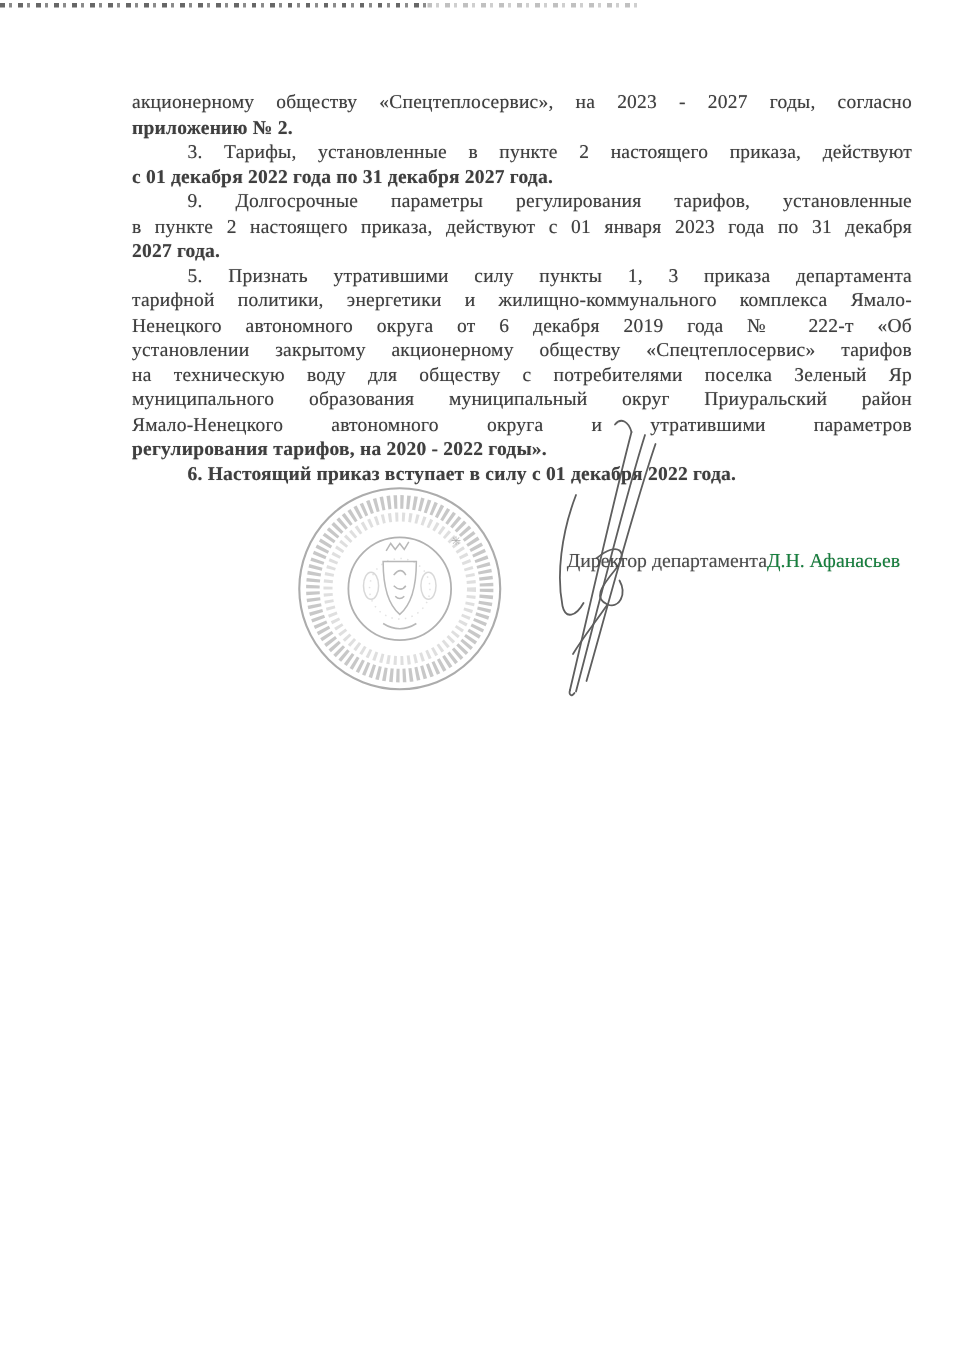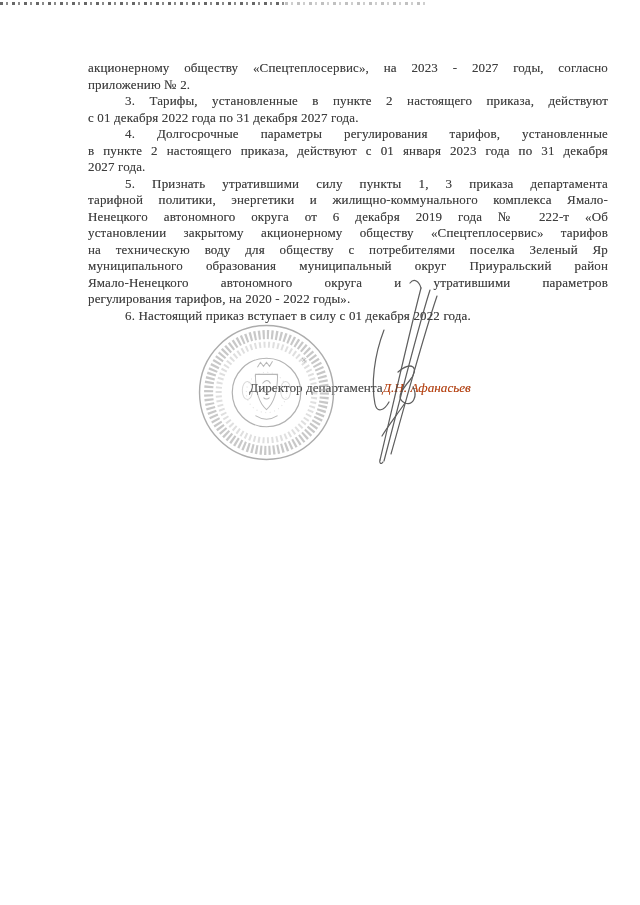--- a/index.html
+++ b/index.html
@@ -32,38 +32,37 @@
     width: 520px;
     font-size: 13px;
     line-height: 16.5px;
     letter-spacing: .15px;
     color: #3f3f3f;
     filter: blur(.28px);
     text-shadow: 0 0 .5px rgba(63,63,63,.55);
   }
   .line { min-height: 16.5px; }
   .j { text-align: justify; text-align-last: justify; }
-  .last { text-align: center; text-align-last: left; }
+  .last { text-align: center; text-align-last: left; font-weight: bold; }
   .indent { padding-left: 37px; }
 
   
   .sig-row {
     position: absolute;
-    left: 100px;
+    left: 80px;
     top: 366px;
     width: 520px;
     display: flex;
-    justify-content: center;
+    justify-content: flex-end;
     font-size: 13.2px;
     color: #4e4e4e;
     filter: blur(.3px);
     text-shadow: 0 0 .5px rgba(80,80,80,.5);
-    margin-top: 14px;
   }
-  .sig-name { color: #c2410c; font-style: italic; }
+  .sig-name { color: #15803d; }
 
   .seal-svg {
     position: absolute;
     left: 196px;
     top: 322px;
     width: 141px;
     height: 141px;
     filter: blur(.35px);
   }
   .signature-svg {
@@ -81,21 +80,21 @@
 <div class="page">
 
   <div class="scan-line seg1"></div>
   <div class="scan-line seg2"></div>
 
   <div class="body-text">
     <div class="line j">акционерному обществу «Спецтеплосервис», на 2023 - 2027 годы, согласно</div>
     <div class="line last">приложению № 2.</div>
     <div class="line j indent">3. Тарифы, установленные в пункте 2 настоящего приказа, действуют</div>
     <div class="line last">с 01 декабря 2022 года по 31 декабря 2027 года.</div>
-    <div class="line j indent">4. Долгосрочные параметры регулирования тарифов, установленные</div>
+    <div class="line j indent">9. Долгосрочные параметры регулирования тарифов, установленные</div>
     <div class="line j">в пункте 2 настоящего приказа, действуют с 01 января 2023 года по 31 декабря</div>
     <div class="line last">2027 года.</div>
     <div class="line j indent">5. Признать утратившими силу пункты 1, 3 приказа департамента</div>
     <div class="line j">тарифной политики, энергетики и жилищно-коммунального комплекса Ямало-</div>
     <div class="line j">Ненецкого автономного округа от 6 декабря 2019 года № 222-т «Об</div>
     <div class="line j">установлении закрытому акционерному обществу «Спецтеплосервис» тарифов</div>
     <div class="line j">на техническую воду для обществу с потребителями поселка Зеленый Яр</div>
     <div class="line j">муниципального образования муниципальный округ Приуральский район</div>
     <div class="line j">Ямало-Ненецкого автономного округа и утратившими параметров</div>
     <div class="line last">регулирования тарифов, на 2020 - 2022 годы».</div>

